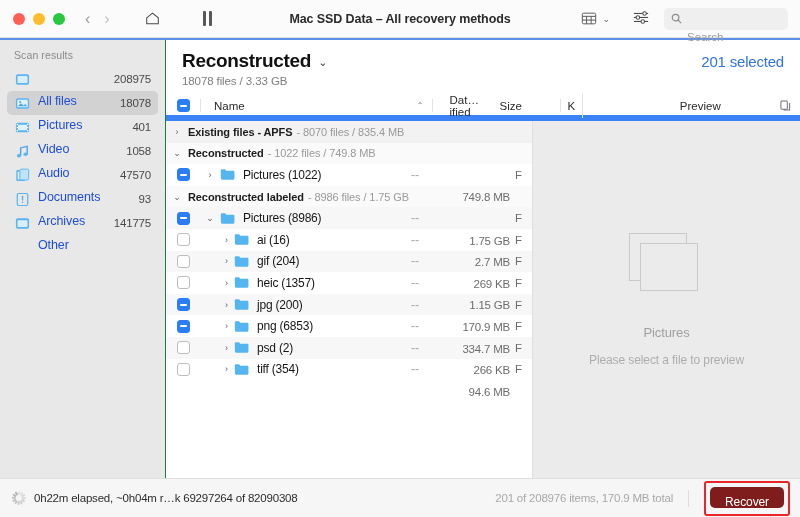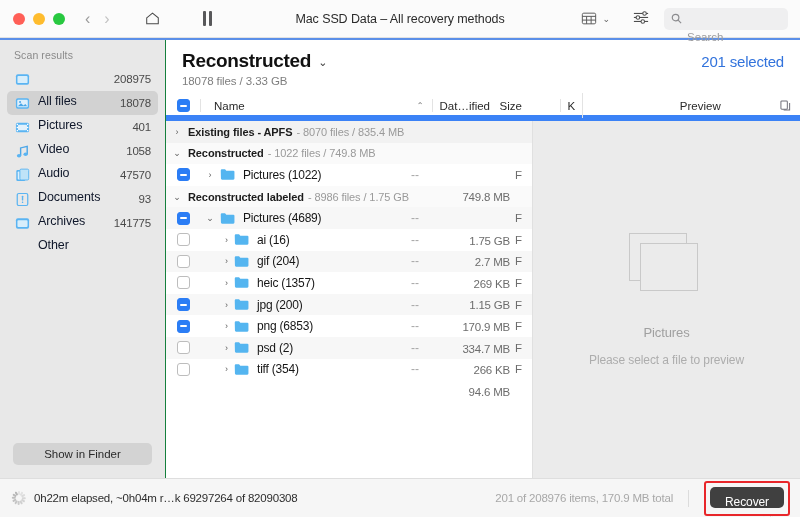--- a/index.html
+++ b/index.html
@@ -35,21 +35,21 @@
   .navarrows { display: flex; gap: 14px; margin-left: 20px; align-items: center; }
   .navarrow { color: #9b9b9b; font-size: 16px; line-height: 1; }
   .navarrow.fwd { color: #c3c3c3; }
 
   .home-btn { margin-left: 34px; display: flex; align-items: center; color: #4a4a4a; }
   .pause-btn { margin-left: 42px; display: flex; align-items: center; gap: 2.5px; }
   .pause-bar { width: 3.5px; height: 15px; background: #58585a; border-radius: 1px; }
 
   .win-title {
     position: absolute; left: 0; right: 0; text-align: center;
-    font-size: 12.5px; color: #2b2b2b; font-weight: 400;
+    font-size: 12.5px; color: #2b2b2b; font-weight: 700;
     letter-spacing: -0.1px; pointer-events: none;
   }
 
   .tb-right {
     margin-left: auto; display: flex; align-items: center;
     padding-right: 12px; gap: 0;
   }
   .tb-icon-grp { display: flex; align-items: center; gap: 5px; }
   .chev-sm { font-size: 9px; color: #616161; }
   .tb-sep { width: 22px; }
@@ -77,21 +77,21 @@
     padding: 9px 0 6px 14px; letter-spacing: 0.1px;
   }
   .sb-list { flex: 1; }
   .sb-item {
     height: 24px; display: flex; align-items: center;
     margin: 0 7px; padding: 0 7px; border-radius: 5px;
     gap: 8px;
   }
   .sb-item.active { background: #d2d2d2; }
   .sb-icon { width: 16px; height: 16px; flex: 0 0 16px; display: flex; align-items: center; justify-content: center; }
-  .sb-label { font-size: 12.5px; color: #0f172a; flex: 1; letter-spacing: -0.1px; margin-top: 44px; }
+  .sb-label { font-size: 12.5px; color: #1d4ed8; flex: 1; letter-spacing: -0.1px; margin-top: 44px; }
   .sb-count { font-size: 11.5px; color: #4a4a4a; letter-spacing: -0.2px; }
   .sb-footer { padding: 0 13px 13px 13px; }
   .finder-btn {
     width: 100%; height: 22px; background: #d3d3d3;
     border: none; border-radius: 5px;
     font-size: 11.5px; color: #2a2a2a;
     font-family: "Liberation Sans", sans-serif;
   }
 
   
@@ -113,21 +113,21 @@
     height: 25px; display: flex; align-items: center;
     border-bottom: 6px solid #3b82f6;
     margin-top: 9px; flex: 0 0 25px;
     position: relative;
   }
   .ch-cb { width: 34px; display: flex; justify-content: center; align-items: center; }
   .ch-name { flex: 1; font-size: 11.5px; color: #2a2a2a; display: flex; align-items: center;
              border-left: 1px solid #e3e3e3; padding-left: 13px; height: 13px; }
   .sortcaret { font-size: 8px; color: #636363; margin-left: auto; padding-right: 8px; }
   .ch-date { width: 66px; font-size: 11.5px; color: #2a2a2a; border-left: 1px solid #e3e3e3;
-             padding-left: 7px; height: 13px; display: flex; align-items: center; }
+             padding-left: 17px; height: 13px; display: flex; align-items: center; }
   .ch-size { width: 62px; font-size: 11.5px; color: #2a2a2a; padding-left: 2px;
              height: 13px; display: flex; align-items: center; }
   .ch-kind { width: 22px; font-size: 11.5px; color: #2a2a2a; border-left: 1px solid #e3e3e3;
              padding-left: 7px; height: 13px; display: flex; align-items: center; overflow: hidden; }
 
   .content { flex: 1; display: flex; min-height: 0; }
 
   
   .tree { width: 366px; flex: 0 0 366px; background: #fff; overflow: hidden; }
   .row { height: 21.6px; display: flex; align-items: center; font-size: 11.5px; }
@@ -185,21 +185,21 @@
   .spinner i {
     position: absolute; left: 6.2px; top: 0; width: 1.6px; height: 4.2px;
     background: #b0b0b0; border-radius: 1px;
     transform-origin: 0.8px 7px;
   }
   .st-progress { font-size: 11.5px; color: #2d2d2d; letter-spacing: -0.2px; white-space: nowrap; }
   .st-items { font-size: 11.5px; color: #a8a8a8; margin-left: auto; letter-spacing: -0.2px; white-space: nowrap; }
   .st-divider { width: 1px; height: 17px; background: #dcdcdc; margin: 0 7px; }
   .recover-wrap { position: relative; padding: 4px; border: 2px solid #e8262a; border-radius: 3px; }
   .recover-btn {
-    background: #404040; color: #fff; border: none;
+    background: #7f1d1d; color: #fff; border: none;
     border-radius: 5px; height: 21px; padding: 8px 15px;
     font-size: 12px; font-family: "Liberation Sans", sans-serif;
     letter-spacing: -0.1px;
   }
   .wm { position: absolute; right: 2px; bottom: -6px; font-size: 4px; color: #bdbdbd; }
 </style>
 </head>
 <body>
 
 <div class="app">
@@ -339,23 +339,20 @@
             <span class="sb-icon">
               <svg width="15" height="15" viewBox="0 0 16 16">
                 <rect x="1" y="2.5" width="14" height="11" rx="2" fill="#5ab4f2"></rect>
                 <rect x="2.6" y="4.4" width="10.8" height="7.2" rx="1" fill="#d8eefb"></rect>
               </svg>
             </span>
             <span class="sb-label">Other</span>
             <span class="sb-count">141775</span>
           </div>
         </div>
-      <div class="sb-footer">
-        <button class="finder-btn">Show in Finder</button>
-      </div>
     </div>
 
     <div class="main">
       <div class="main-head">
         <div class="mh-left">
           <div class="mh-title-row">
             <span class="mh-title">Reconstructed</span>
             <span class="mh-chev">⌄</span>
           </div>
           <div class="mh-sub">18078 files / 3.33 GB</div>
@@ -421,21 +418,21 @@
             <div class="row alt">
               <span class="r-cb">
                 <span class="cb partial"></span>
               </span>
               <span class="r-twist">⌄</span>
               <span class="r-folder">
                 <svg width="15" height="13" viewBox="0 0 16 13">
                   <path d="M0.8 2.2 a1.2 1.2 0 0 1 1.2 -1.2 h3.4 l1.3 1.4 h7.5 a1.2 1.2 0 0 1 1.2 1.2 v7.2 a1.2 1.2 0 0 1 -1.2 1.2 h-12 a1.2 1.2 0 0 1 -1.2 -1.2 z" fill="#54b5f0"></path>
                 </svg>
               </span>
-              <span class="r-name">Pictures (4689)</span>
+              <span class="r-name">Pictures (8986)</span>
               <span class="r-date">--</span>
               <span class="r-size">1.75 GB</span>
               <span class="r-kind">F</span>
             </div>
             <div class="row">
               <span class="r-cb">
                 <span class="cb"></span>
               </span>
               <span class="r-twist lvl2">›</span>
               <span class="r-folder">

